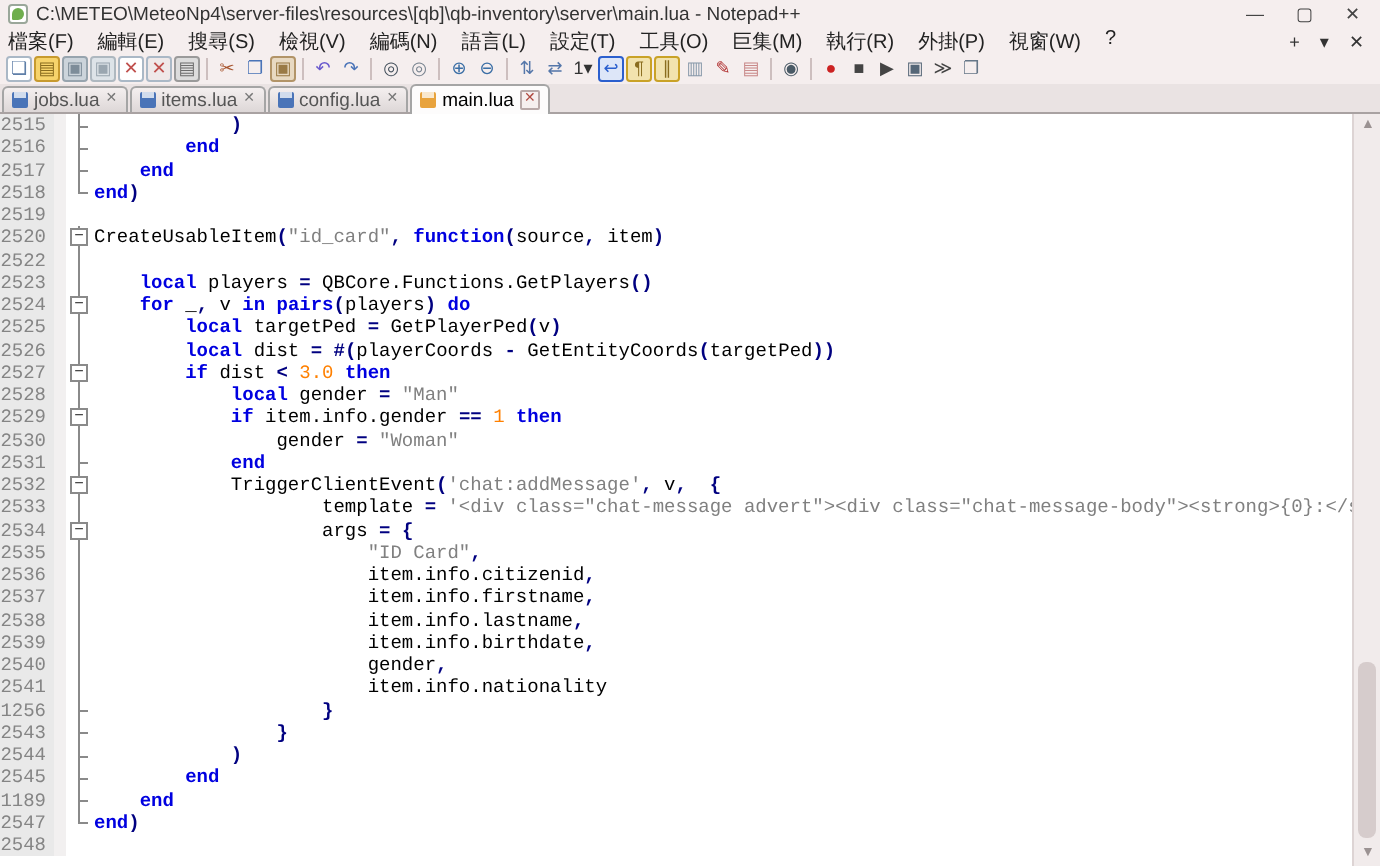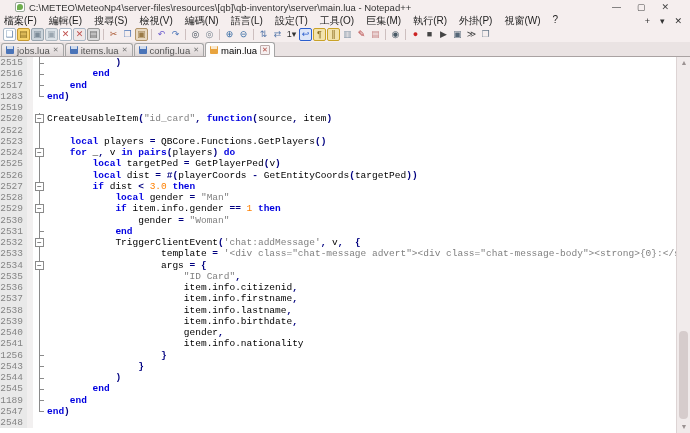--- a/index.html
+++ b/index.html
@@ -2,21 +2,21 @@
 <html style="--c-kw: #0000e0; --c-op: #000080; --c-str: #808080; --c-num: #ff8000; --c-pl: #000000; --c-chrome: #f5eeee; --c-chrome2: #eae3e3; --c-tab_active_bg: #fdfcfc; --c-gutter_bg: #e9e9e9; --c-gutter_fg: #858585; --c-fold: #8a8a8a; --c-tab_icon_inactive: #4a74b8; --c-tab_icon_active: #e8a33d; --c-accent_close: #b04a42;"><head>
 <meta charset="utf-8">
 <style>
   * { margin:0; padding:0; box-sizing:border-box; }
   html,body { width:690px; height:433px; overflow:hidden; background:#fff;
               font-family:"Liberation Sans", sans-serif; }
   .window { width:690px; height:433px; display:flex; flex-direction:column;
             background:var(--c-chrome); }
 
   
-  .titlebar { height:14px; display:flex; align-items:center; padding:0 15px;
+  .titlebar { height:14px; display:flex; align-items:center; padding:0 4px;
               background:var(--c-chrome); font-size:9.5px; color:#333; flex:0 0 14px;text-align:center; }
   .app-icon { width:10px; height:10px; background:#fff; border:1px solid #9aa79a;
               border-radius:2px; margin-right:4px; position:relative; flex:0 0 10px; }
   .app-icon::before { content:""; position:absolute; left:1px; top:1px; width:6px; height:6px;
                       border-radius:50% 50% 50% 10%; background:#6fae4e; }
   .title-text { white-space:nowrap; overflow:hidden; }
   .win-controls { margin-left:auto; display:flex; gap:16px; padding-right:6px; }
   .win-btn { font-size:9px; color:#444; line-height:12px; cursor:default; }
 
   
@@ -198,21 +198,21 @@
           <span class="fold-cell f-tick"></span>
           <span class="code-text"><span class="tk-pl">        </span><span class="tk-kw">end</span></span>
         </div>
         <div class="code-line">
           <span class="ln">2517</span>
           <span class="bm"></span>
           <span class="fold-cell f-tick"></span>
           <span class="code-text"><span class="tk-pl">    </span><span class="tk-kw">end</span></span>
         </div>
         <div class="code-line">
-          <span class="ln">1283</span>
+          <span class="ln">2518</span>
           <span class="bm"></span>
           <span class="fold-cell f-end"></span>
           <span class="code-text"><span class="tk-kw">end</span><span class="tk-op">)</span></span>
         </div>
         <div class="code-line">
           <span class="ln">2519</span>
           <span class="bm"></span>
           <span class="fold-cell"></span>
           <span class="code-text"></span>
         </div>

